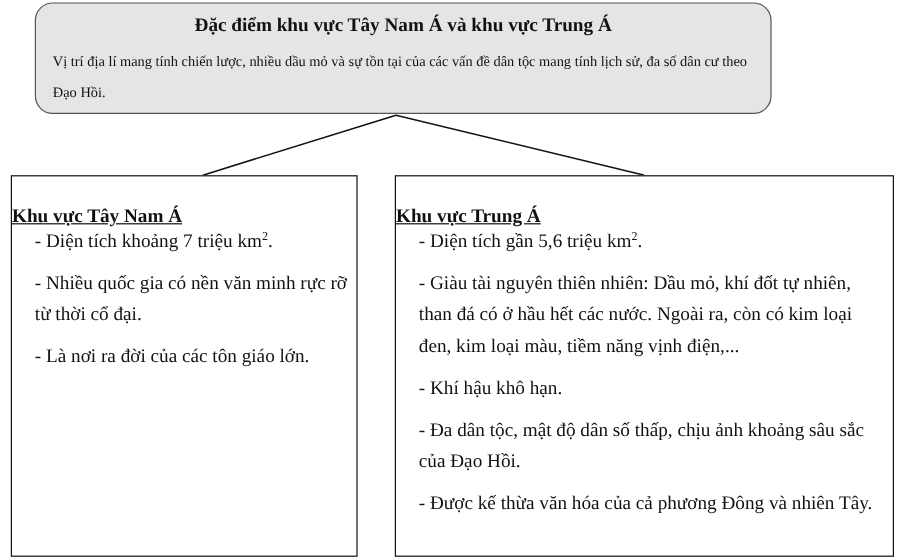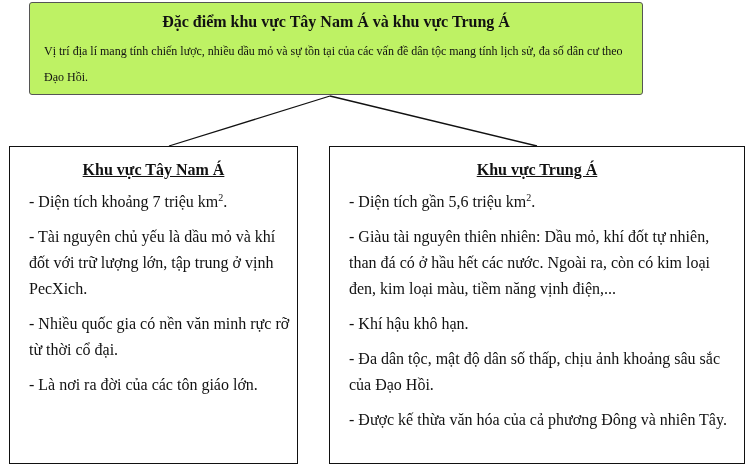--- a/index.html
+++ b/index.html
@@ -15,23 +15,23 @@
       font-family: "Liberation Serif", "DejaVu Serif", serif;
       color: #111111;
     }
     .top-box {
       position: absolute;
       left: 29px;
       top: 2px;
       width: 614px;
       height: 93px;
       border: 1.5px solid #555555;
-      border-radius: 3px;
+      border-radius: 15px;
       box-sizing: border-box;
-      background: #bef264;
+      background: #e5e5e5;
     }
     .top-title {
       position: absolute;
       left: 0;
       right: 0;
       top: 9px;
       text-align: center;
       font-weight: bold;
       font-size: 16px;
       line-height: 20px;
@@ -67,22 +67,21 @@
     .region-box.right {
       left: 329px;
       top: 146px;
       width: 416px;
       height: 318px;
     }
     .region-title {
       position: absolute;
       left: 0;
       right: 0;
-      top: 13px;
-      text-align: center;
+      top: 24px;
       font-weight: bold;
       text-decoration: underline;
       font-size: 16px;
       line-height: 20px;
     }
     .bullets {
       position: absolute;
       left: 9px;
       right: 6px;
       top: 42px;
@@ -111,21 +110,20 @@
 
 <div class="top-box">
   <div class="top-title">Đặc điểm khu vực Tây Nam Á và khu vực Trung Á</div>
   <div class="top-desc">Vị trí địa lí mang tính chiến lược, nhiều dầu mỏ và sự tồn tại của các vấn đề dân tộc mang tính lịch sử, đa số dân cư theo Đạo Hồi.</div>
 </div>
 
 <div class="region-box left">
   <div class="region-title">Khu vực Tây Nam Á</div>
   <ul class="bullets">
     <li><span>- Diện tích khoảng 7 triệu km</span><sup>2</sup><span>.</span></li>
-    <li>- Tài nguyên chủ yếu là dầu mỏ và khí đốt với trữ lượng lớn, tập trung ở vịnh PecXich.</li>
     <li>- Nhiều quốc gia có nền văn minh rực rỡ từ thời cổ đại.</li>
     <li>- Là nơi ra đời của các tôn giáo lớn.</li>
   </ul>
 </div>
 
 <div class="region-box right">
   <div class="region-title">Khu vực Trung Á</div>
   <ul class="bullets">
     <li><span>- Diện tích gần 5,6 triệu km</span><sup>2</sup><span>.</span></li>
     <li>- Giàu tài nguyên thiên nhiên: Dầu mỏ, khí đốt tự nhiên, than đá có ở hầu hết các nước. Ngoài ra, còn có kim loại đen, kim loại màu, tiềm năng vịnh điện,...</li>

